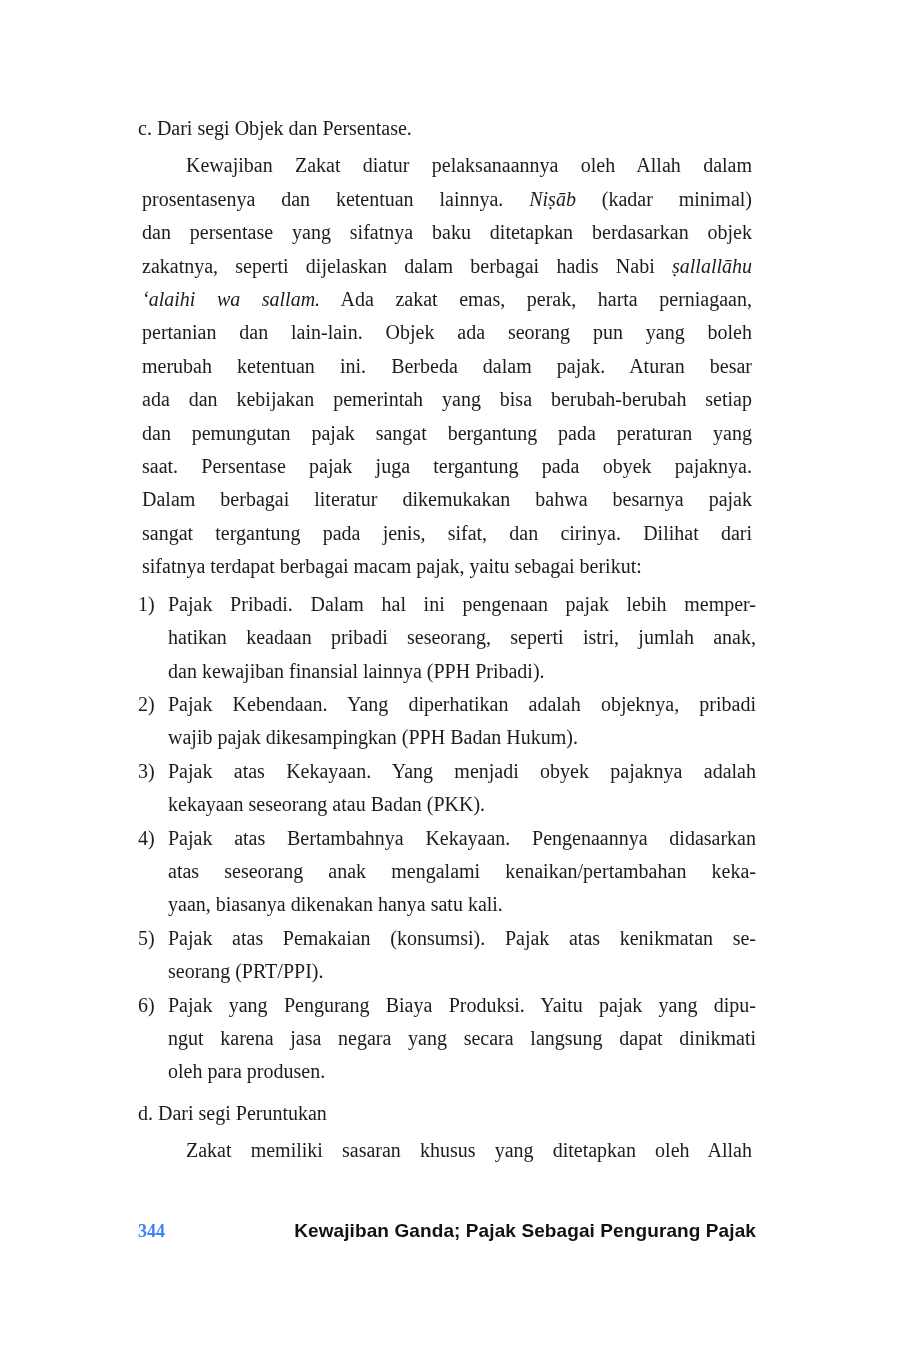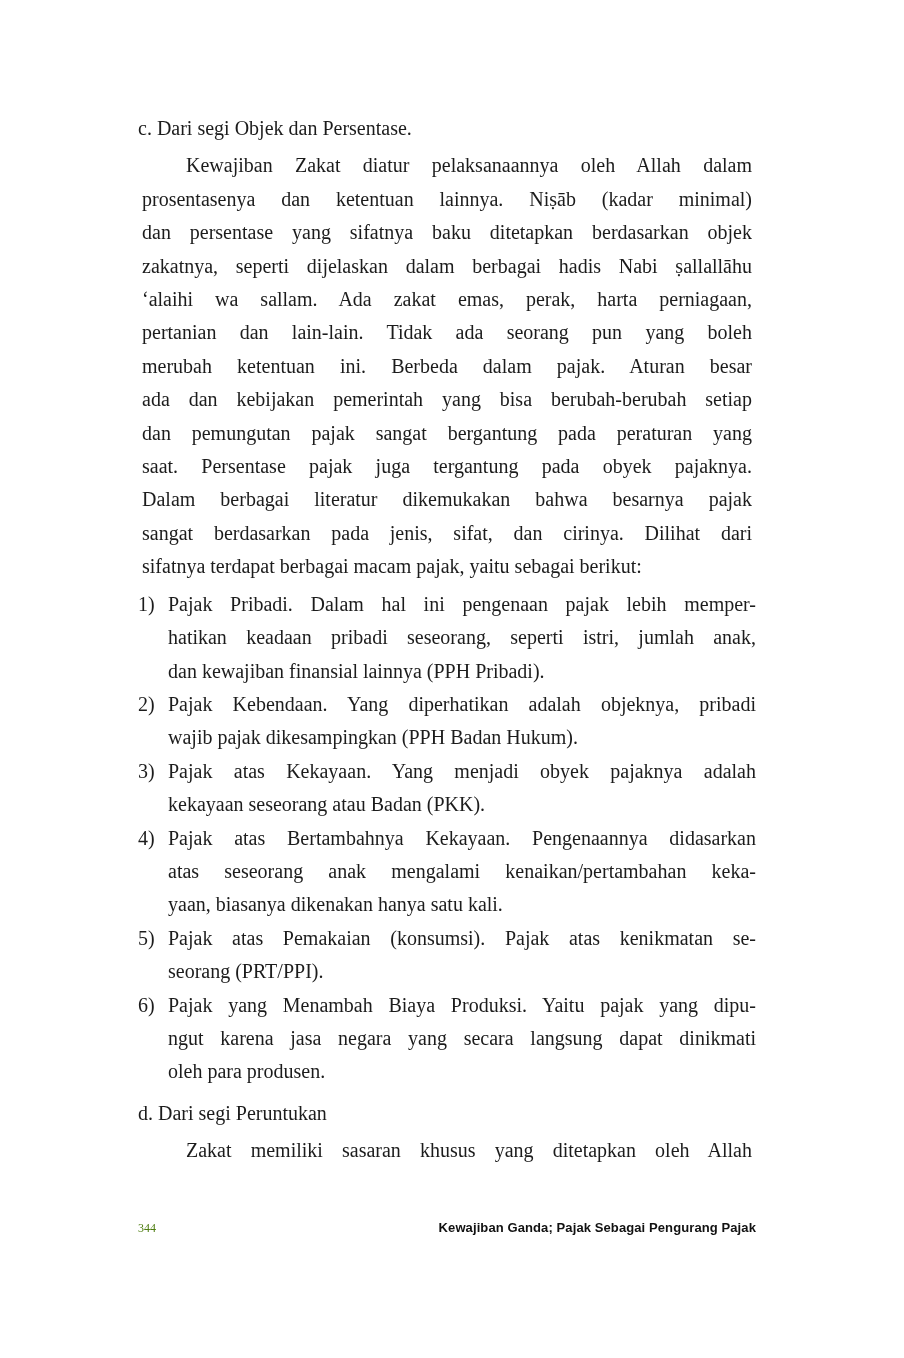--- a/index.html
+++ b/index.html
@@ -38,21 +38,21 @@
     text-align: justify;
     text-align-last: justify;
     white-space: normal;
   }
   .line.last {
     text-align-last: left;
   }
   .paragraph.indent .line:first-child {
     text-indent: 44px;
   }
-  .it { }
+  .it { font-style: italic; }
   .list { margin: 0; padding: 0; }
   .list-item {
     position: relative;
     padding-left: 30px;
   }
   .list-item .num {
     position: absolute;
     left: 0;
     top: 0;
   }
@@ -60,50 +60,51 @@
     position: absolute;
     top: 1220px;
     left: 138px;
     width: 618px;
     display: flex;
     justify-content: space-between;
     align-items: baseline;
   }
   .page-number {
     font-family: "Liberation Serif", "DejaVu Serif", serif;
-    font-size: 12px;
-    color: #4d7c0f;
+    font-size: 18px;
+    color: #3b82f6;
+    font-weight: bold;
   }
   .running-title {
     font-family: "Liberation Sans", "DejaVu Sans", sans-serif;
-    font-size: 13px;
+    font-size: 19px;
     font-weight: 700;
     color: #111111;
     letter-spacing: 0.1px;
   }
 </style>
 </head>
 <body>
 
 <div class="page">
   <div class="content">
     <h3 class="heading">c. Dari segi Objek dan Persentase.</h3>
     <div class="paragraph indent">
         <div class="line">Kewajiban Zakat diatur pelaksanaannya oleh Allah dalam</div>
         <div class="line"><span>prosentasenya dan ketentuan lainnya. </span><span class="it">Niṣāb</span><span> (kadar minimal)</span></div>
         <div class="line">dan persentase yang sifatnya baku ditetapkan berdasarkan objek</div>
         <div class="line"><span>zakatnya, seperti dijelaskan dalam berbagai hadis Nabi </span><span class="it">ṣallallāhu</span></div>
         <div class="line"><span class="it">‘alaihi wa sallam.</span><span> Ada zakat emas, perak, harta perniagaan,</span></div>
-        <div class="line">pertanian dan lain-lain. Tidak ada seorang pun yang boleh</div>
+        <div class="line">pertanian dan lain-lain. Objek ada seorang pun yang boleh</div>
         <div class="line">merubah ketentuan ini. Berbeda dalam pajak. Aturan besar</div>
         <div class="line">ada dan kebijakan pemerintah yang bisa berubah-berubah setiap</div>
         <div class="line">dan pemungutan pajak sangat bergantung pada peraturan yang</div>
         <div class="line">saat. Persentase pajak juga tergantung pada obyek pajaknya.</div>
         <div class="line">Dalam berbagai literatur dikemukakan bahwa besarnya pajak</div>
-        <div class="line">sangat berdasarkan pada jenis, sifat, dan cirinya. Dilihat dari</div>
+        <div class="line">sangat tergantung pada jenis, sifat, dan cirinya. Dilihat dari</div>
         <div class="line last">sifatnya terdapat berbagai macam pajak, yaitu sebagai berikut:</div>
       </div>
     <div class="list">
         <div class="list-item">
           <span class="num">1)</span>
           <div class="item-body">
             <div class="line">Pajak Pribadi. Dalam hal ini pengenaan pajak lebih memper-</div>
             <div class="line">hatikan keadaan pribadi seseorang, seperti istri, jumlah anak,</div>
             <div class="line last">dan kewajiban finansial lainnya (PPH Pribadi).</div>
           </div>
@@ -133,21 +134,21 @@
         <div class="list-item">
           <span class="num">5)</span>
           <div class="item-body">
             <div class="line">Pajak atas Pemakaian (konsumsi). Pajak atas kenikmatan se-</div>
             <div class="line last">seorang (PRT/PPI).</div>
           </div>
         </div>
         <div class="list-item">
           <span class="num">6)</span>
           <div class="item-body">
-            <div class="line">Pajak yang Menambah Biaya Produksi. Yaitu pajak yang dipu-</div>
+            <div class="line">Pajak yang Pengurang Biaya Produksi. Yaitu pajak yang dipu-</div>
             <div class="line">ngut karena jasa negara yang secara langsung dapat dinikmati</div>
             <div class="line last">oleh para produsen.</div>
           </div>
         </div>
       </div>
     <h3 class="heading heading-d">d. Dari segi Peruntukan</h3>
     <div class="paragraph indent">
         <div class="line">Zakat memiliki sasaran khusus yang ditetapkan oleh Allah</div>
       </div>
   </div>

